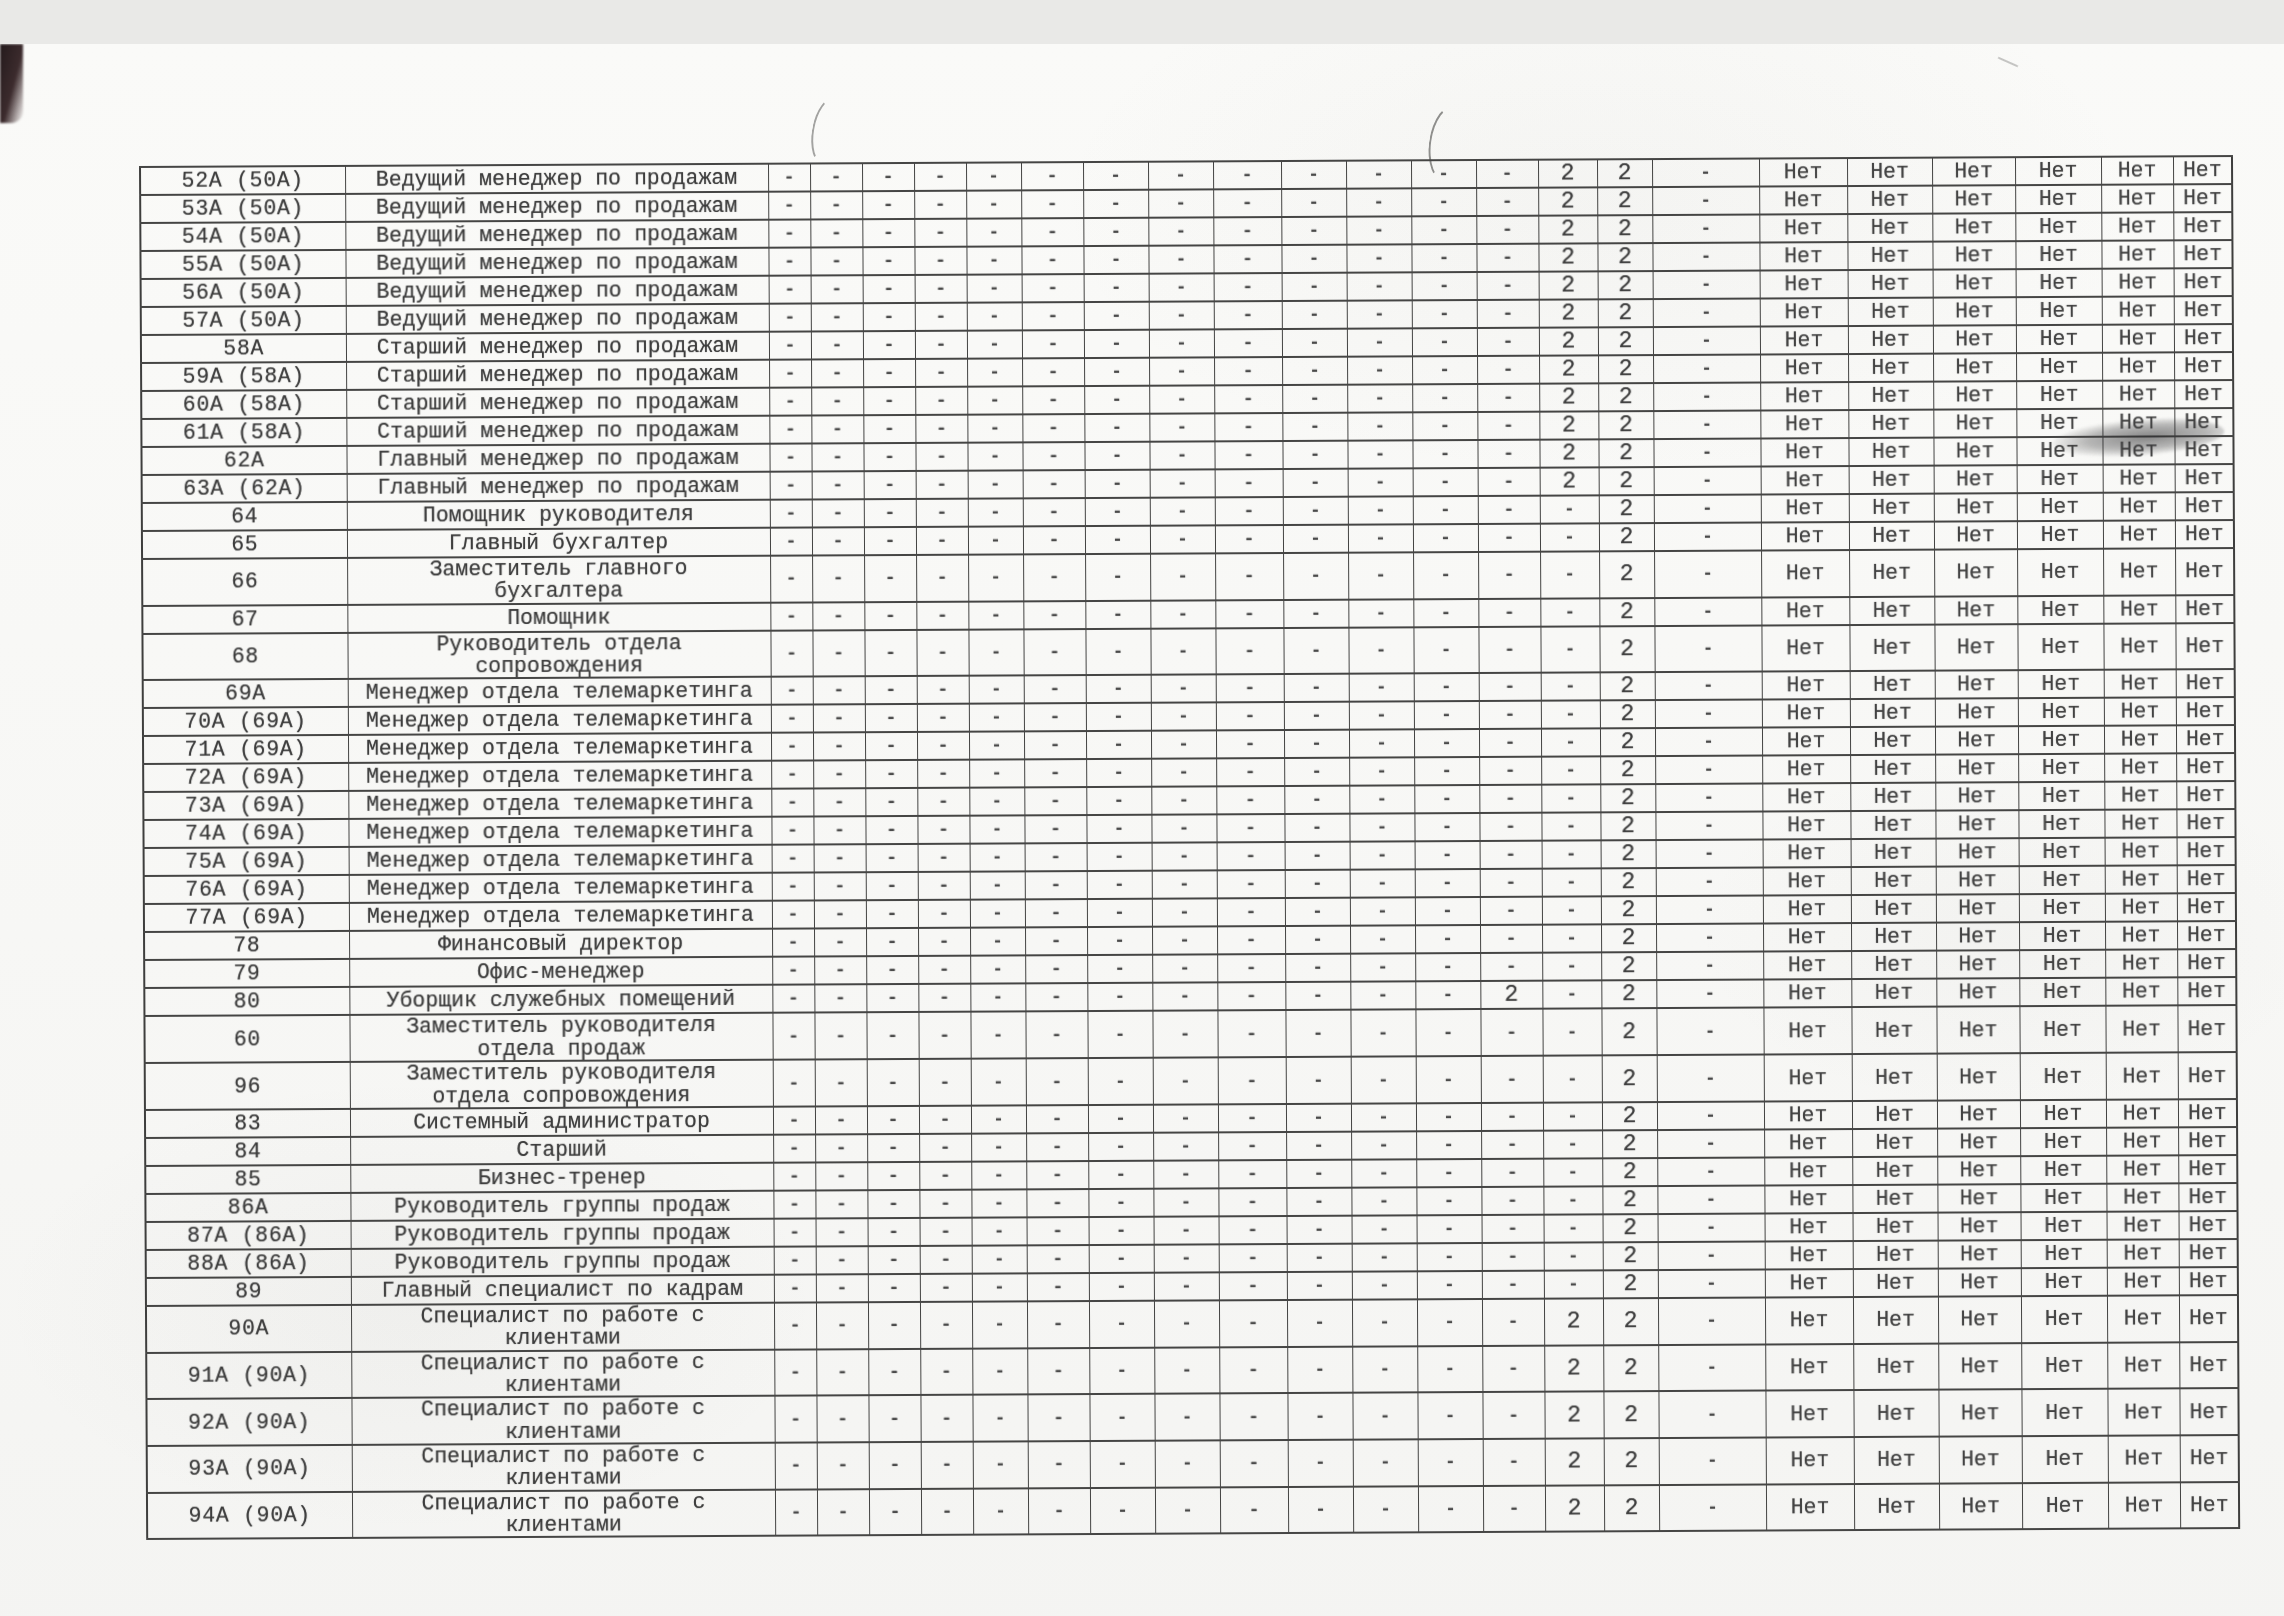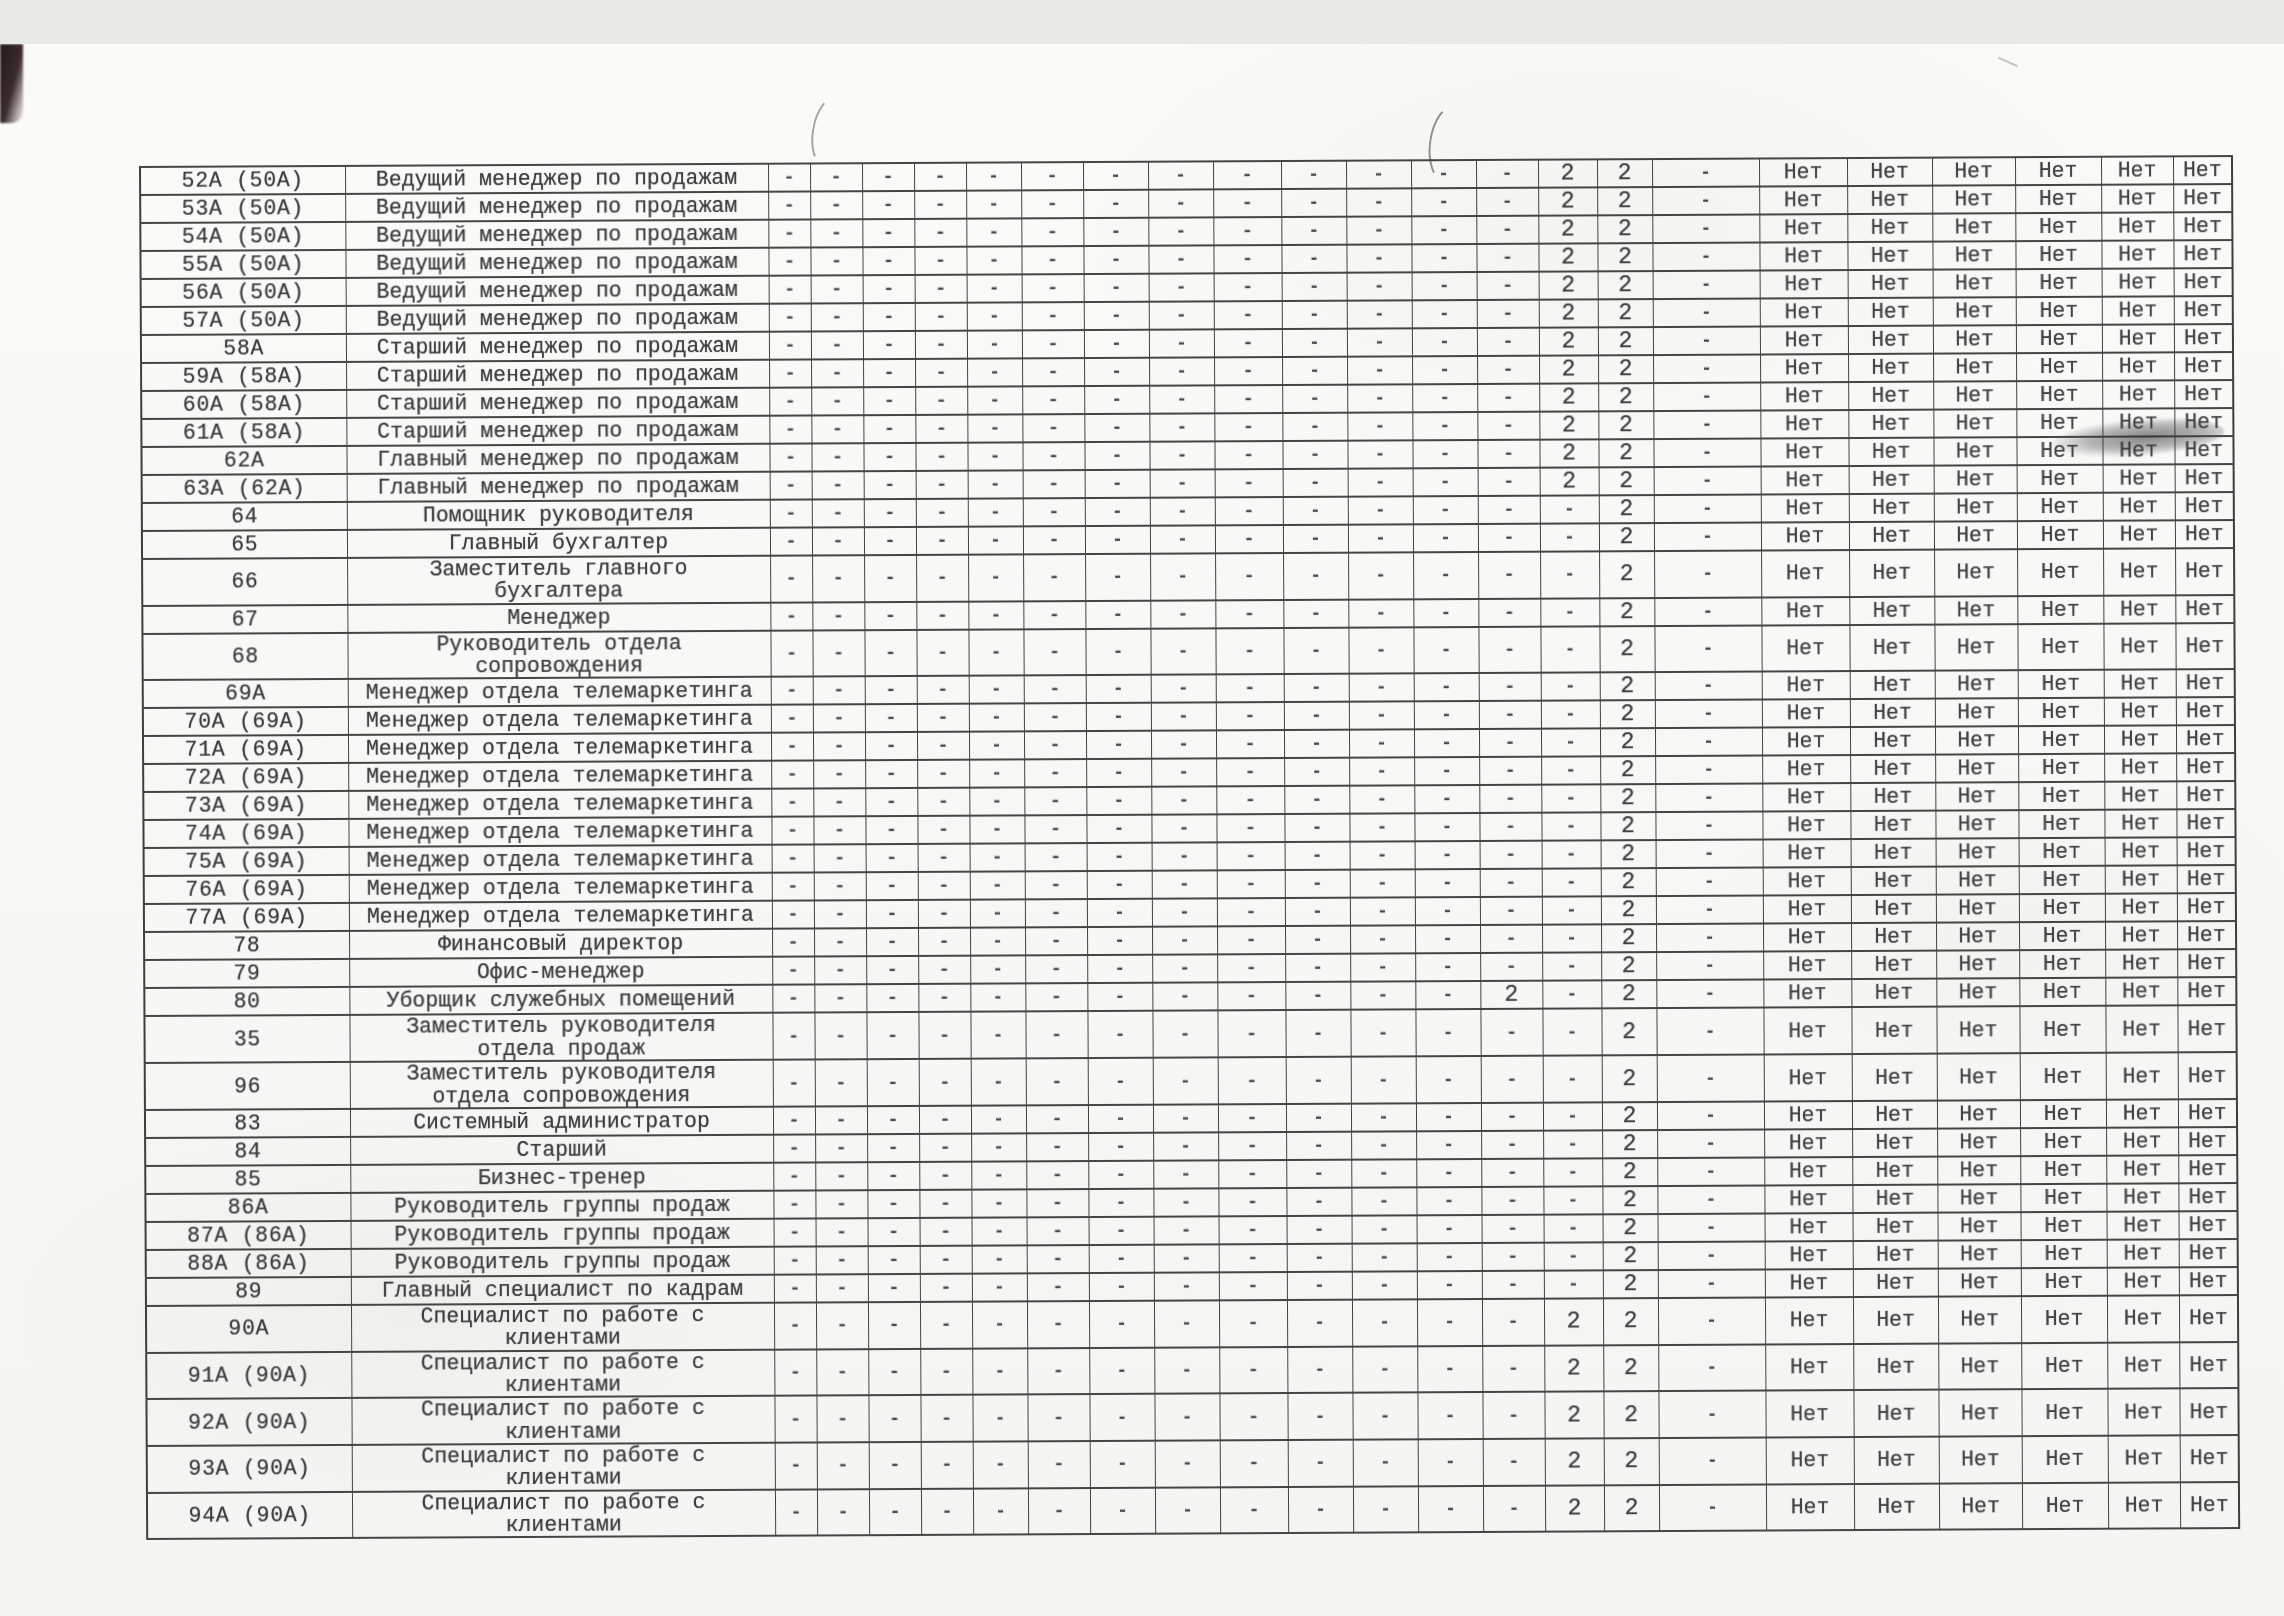--- a/index.html
+++ b/index.html
@@ -498,21 +498,21 @@
             <td class="f">-</td>
             <td class="no">Нет</td>
             <td class="no">Нет</td>
             <td class="no">Нет</td>
             <td class="no">Нет</td>
             <td class="no">Нет</td>
             <td class="no">Нет</td>
           </tr>
           <tr class="r">
             <td class="code">67</td>
-            <td class="pos"><span class="pos-inner">Менеджер</span></td>
+            <td class="pos"><span class="pos-inner">Помощник</span></td>
             <td class="f">-</td>
             <td class="f">-</td>
             <td class="f">-</td>
             <td class="f">-</td>
             <td class="f">-</td>
             <td class="f">-</td>
             <td class="f">-</td>
             <td class="f">-</td>
             <td class="f">-</td>
             <td class="f">-</td>
@@ -861,21 +861,21 @@
             <td class="num">2</td>
             <td class="f">-</td>
             <td class="no">Нет</td>
             <td class="no">Нет</td>
             <td class="no">Нет</td>
             <td class="no">Нет</td>
             <td class="no">Нет</td>
             <td class="no">Нет</td>
           </tr>
           <tr class="r tall">
-            <td class="code">35</td>
+            <td class="code">60</td>
             <td class="pos"><span class="pos-inner">Заместитель руководителя отдела продаж</span></td>
             <td class="f">-</td>
             <td class="f">-</td>
             <td class="f">-</td>
             <td class="f">-</td>
             <td class="f">-</td>
             <td class="f">-</td>
             <td class="f">-</td>
             <td class="f">-</td>
             <td class="f">-</td>

